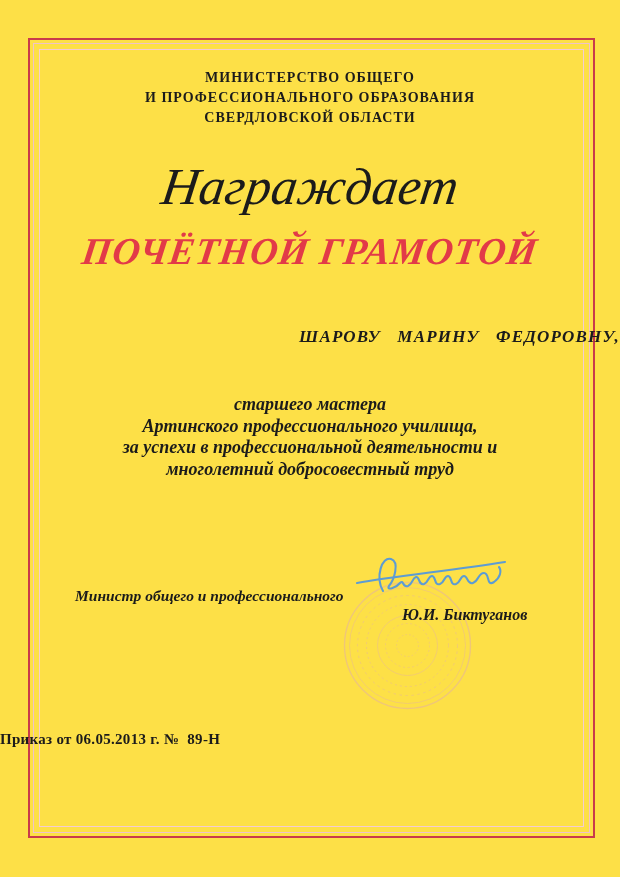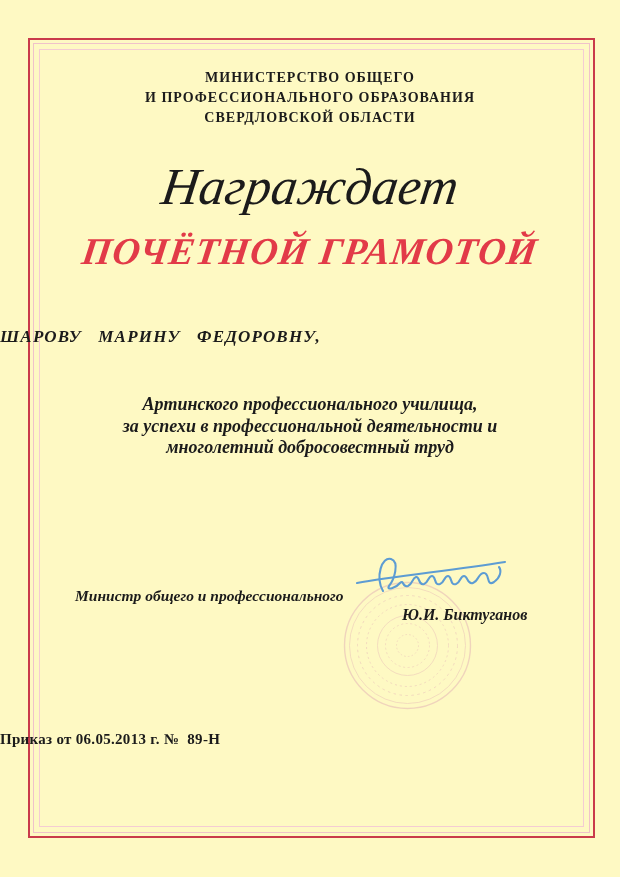--- a/index.html
+++ b/index.html
@@ -6,21 +6,21 @@
     --accent-red:#e23a48;
     --border-outer:#c93b4b;
     --border-inner-1:#f0c2ca;
     --border-inner-2:#f4ccd3;
     --signature-blue:#5d9cd3;
     --stamp-pink:#dfa8b4;
     --text:#1b1b1b;
   }
   html,body{margin:0;padding:0;background:#fff;}
   .page{
-    position:relative;width:620px;height:877px;background:#fef9c3;
+    position:relative;width:620px;height:877px;background:#fde047;
     font-family:"Liberation Serif",serif;color:var(--text);overflow:hidden;
   }
   
   .frame-outer{
     position:absolute;left:28px;top:38px;width:567px;height:800px;
     border:2px solid var(--border-outer);box-sizing:border-box;
   }
   .frame-mid{
     position:absolute;left:3px;top:3px;right:3px;bottom:3px;
     border:1px solid var(--border-inner-1);
@@ -37,21 +37,21 @@
     position:absolute;left:0;top:150px;width:620px;text-align:center;
     font-style:italic;font-size:52px;line-height:74px;
     transform:skewX(-8deg);
   }
   .award-name{
     position:absolute;left:0;top:228px;width:620px;text-align:center;
     font-style:italic;font-weight:bold;font-size:38px;line-height:46px;
     letter-spacing:1px;color:var(--accent-red);transform:skewX(-8deg);
   }
   .recipient{
-    position:absolute;left:0;top:327px;width:620px;text-align:left;
+    position:absolute;left:0;top:327px;width:620px;text-align:right;
     font-weight:bold;font-style:italic;font-size:17px;
     letter-spacing:1.2px;word-spacing:11px;
   }
   .citation{
     position:absolute;left:0;top:394px;width:620px;text-align:center;
     font-weight:bold;font-style:italic;font-size:18px;line-height:21.5px;
   }
   .sign-title{
     position:absolute;left:75px;top:586px;width:300px;
     font-weight:bold;font-style:italic;font-size:15.5px;line-height:20.5px;
@@ -84,20 +84,21 @@
     <div>СВЕРДЛОВСКОЙ ОБЛАСТИ</div>
   </div>
 
   <div class="award-action">Награждает</div>
 
   <div class="award-name">ПОЧЁТНОЙ ГРАМОТОЙ</div>
 
   <div class="recipient">ШАРОВУ МАРИНУ ФЕДОРОВНУ,</div>
 
   <div class="citation">
+    <div>старшего мастера</div>
     <div>Артинского профессионального училища,</div>
     <div>за успехи в профессиональной деятельности и</div>
     <div>многолетний добросовестный труд</div>
   </div>
 
   <svg class="stamp" viewBox="0 0 135 135" aria-hidden="true">
     <g fill="none" stroke="#dfa8b4">
       <circle cx="67.5" cy="67.5" r="63" stroke-width="1.4"></circle>
       <circle cx="67.5" cy="67.5" r="58" stroke-width="0.8"></circle>
       <circle cx="67.5" cy="67.5" r="50" stroke-width="0.9" stroke-dasharray="2.5 3.5"></circle>

